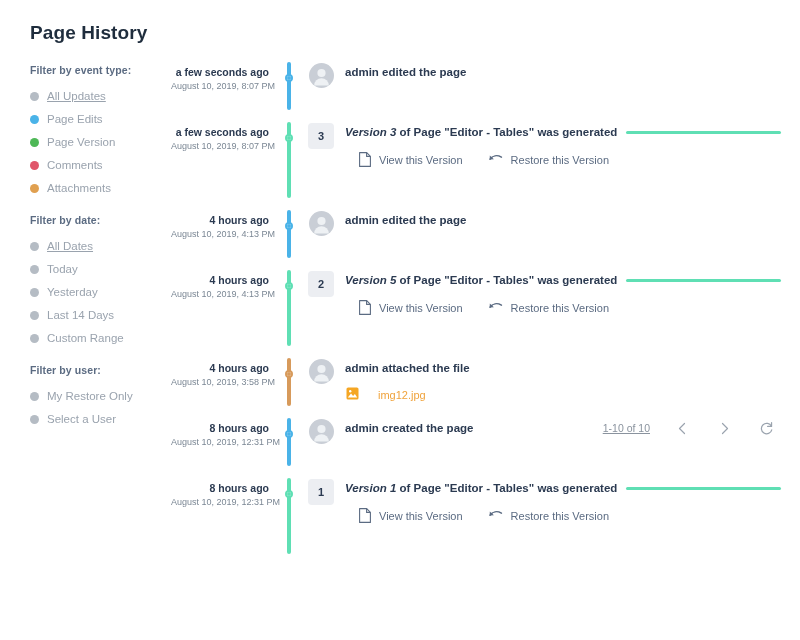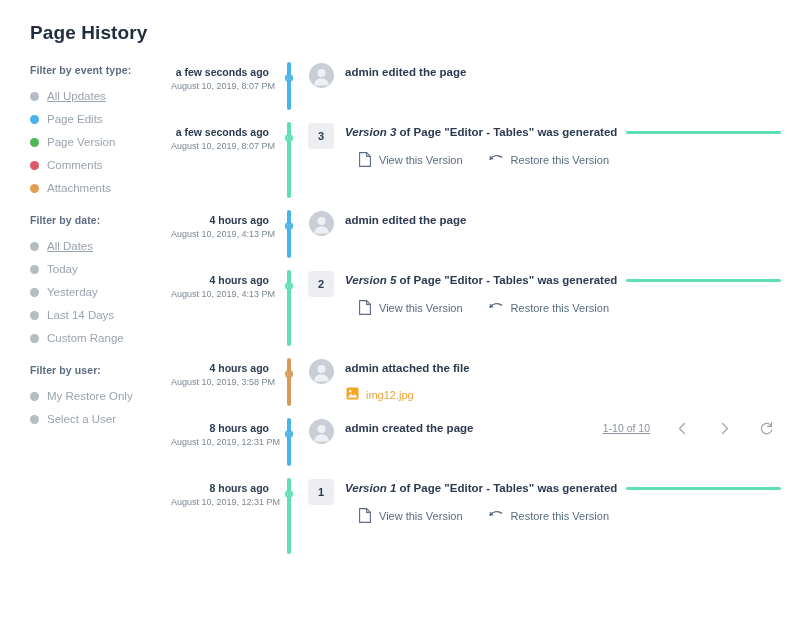--- a/index.html
+++ b/index.html
@@ -77,21 +77,21 @@
   .tl-headline em { font-style: italic; font-weight: 700; }
   .tl-rule { flex: 1 1 auto; height: 3px; border-radius: 2px; background: #5fdfb4; min-width: 40px; }
 
   .tl-actions { display: flex; align-items: center; gap: 26px; margin-top: 14px; padding-left: 14px; }
   .tl-action {
     display: flex; align-items: center; gap: 8px;
     font-size: 11px; color: #5b6b82; cursor: pointer;
   }
   .tl-action svg { display: block; flex: 0 0 auto; }
 
-  .tl-attach { display: flex; align-items: center; gap: 7px; margin-top: 12px; padding-left: 1px; }
+  .tl-attach { display: flex; align-items: center; gap: 19px; margin-top: 12px; padding-left: 1px; }
   .attach-name { font-size: 11px; color: #f0a33c; cursor: pointer; }
 
   
   .pager {
     position: absolute; right: 24px; bottom: 18px;
     display: flex; align-items: center; gap: 22px;
   }
   .pager-count { font-size: 10.5px; color: #8a939e; text-decoration: underline; }
   .pager-btn {
     width: 20px; height: 20px; display: flex; align-items: center; justify-content: center;

